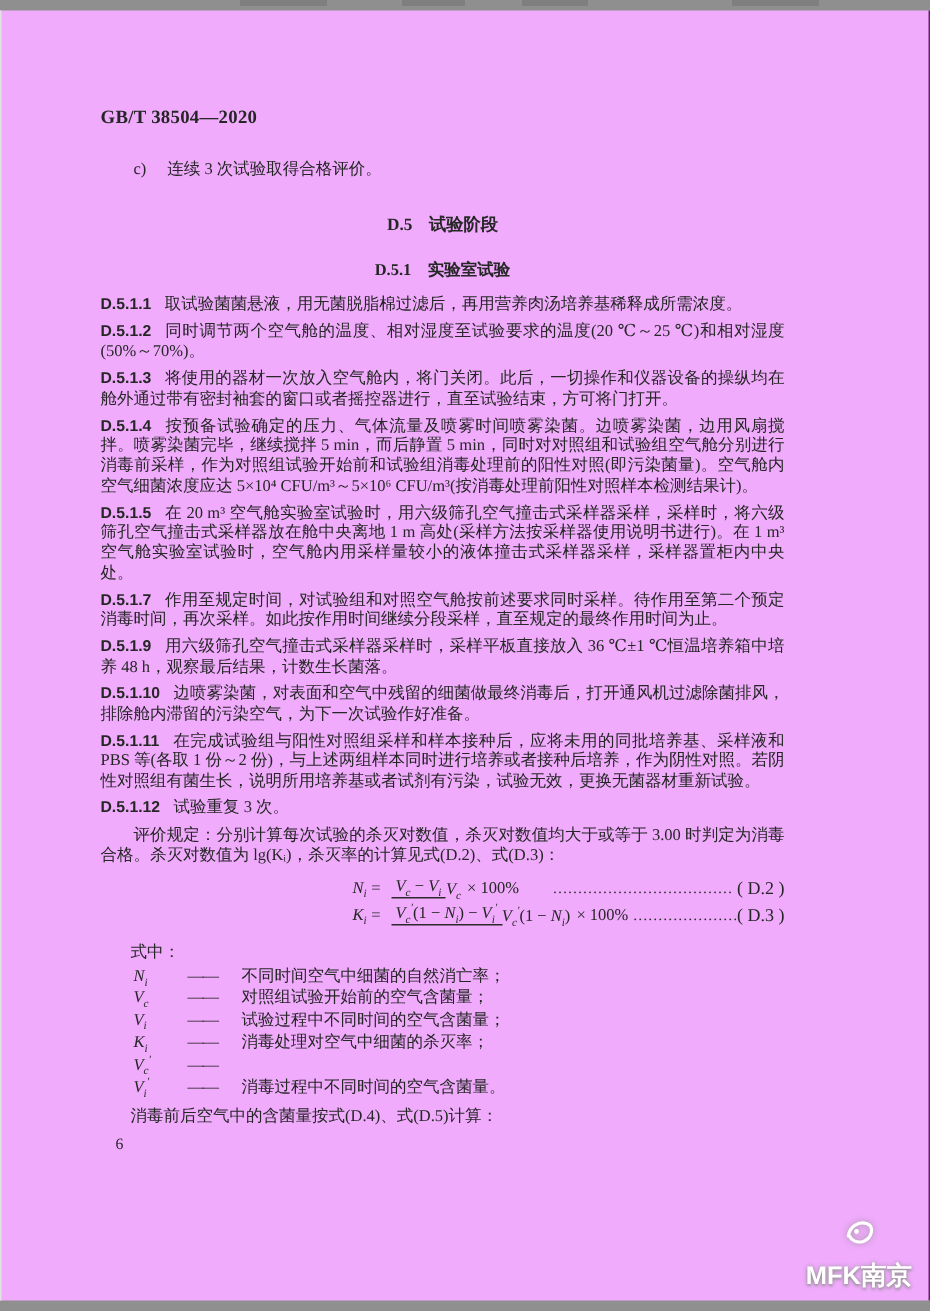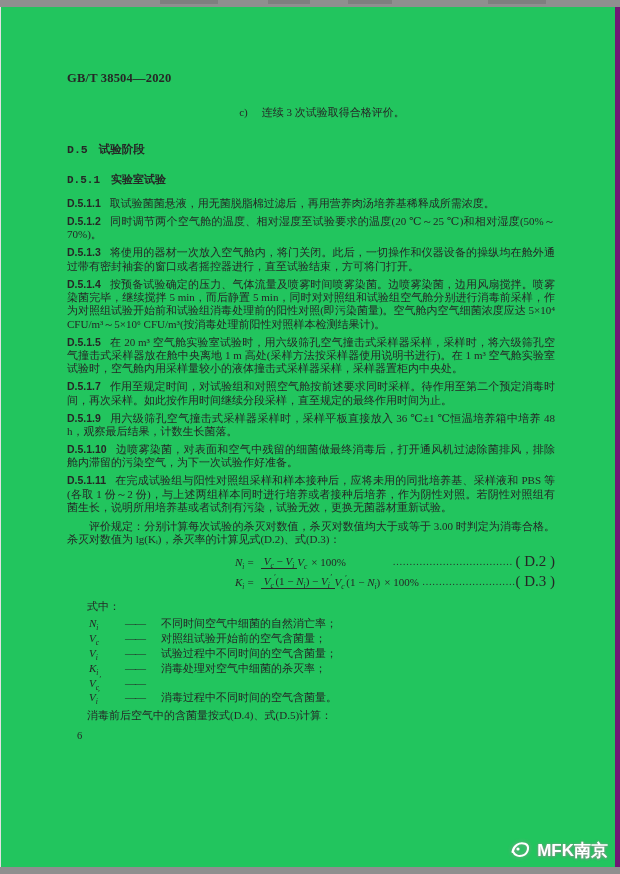--- a/index.html
+++ b/index.html
@@ -7,33 +7,34 @@
   body {
     width:620px; height:874px;
     background:#8f8f8f;
     font-family:"Liberation Serif","DejaVu Serif",serif;
     color:#262626;
   }
   .canvas { position:relative; width:620px; height:874px; overflow:hidden; }
   .smudge { position:absolute; top:0; height:4px; background:#6f6f6f; opacity:.5; }
   .page {
     position:absolute; left:0; right:0; top:7px; bottom:7px;
-    background:#22c55e;
-    border-left:1px solid #e2e2e2; border-right:5px solid #701a75;
-    padding:0 60px 0 66px;
+    background:#f0abfc;
+    border-left:1px solid #e2e2e2; border-right:1px solid #701a75;
+    padding:0 96px 0 66px;
   }
   .header {
     margin-top:64px;
     font-weight:bold; font-size:12.5px; letter-spacing:.2px;
   }
-  .item-c { margin:19px 0 0; padding-left:22px; font-size:11px;text-align:center; }
+  .item-c { margin:19px 0 0; padding-left:22px; font-size:11px; }
   .item-c .c-label { margin-right:14px; }
   .sec {
     margin:22px 0 0; font-size:11.5px; font-weight:bold;
-    font-family:Liberation Mono, monospace;
+    font-family:Liberation Serif, serif;
+    text-align:center;
   }
   .sec.sub { margin-top:15px; font-size:11px; }
   .sec .sec-id { margin-right:11px; }
   .clauses { margin-top:10px; }
   .clause {
     margin:4.5px 0 0; font-size:11px; line-height:13.4px;
     text-align:justify;
   }
   .clause .cid {
     font-family:"Liberation Sans","DejaVu Sans",sans-serif;
@@ -45,35 +46,36 @@
   .formula-row .pre { width:168px; flex:none; }
   .fbody { display:inline-flex; align-items:center; white-space:pre; }
   .tok.it { font-style:italic; }
   sub { font-size:7.5px; line-height:0; }
   sup { font-size:7.5px; line-height:0; }
   .frac { display:inline-flex; flex-direction:row; align-items:center; margin:0 4px; line-height:12px; }
   .frac .num { border-bottom:1px solid #2a2a2a; padding:0 3px 1px; }
   .frac .den { padding-top:1px; }
   .feq { margin:0 3px; }
   .leader { flex:1; overflow:hidden; white-space:nowrap; text-align:right; color:#2a2a2a; padding:0 3px; font-size:10px; letter-spacing:0; }
-  .flabel { flex:none; font-size:15px; }
+  .flabel { flex:none; font-size:12px; }
   .where { margin:9px 0 0; padding-left:20px; font-size:11px; }
   .vars { margin-top:3px; }
   .var-row { display:flex; margin-top:2.8px; font-size:11px; line-height:12px; align-items:baseline; }
   .var-sym { flex:none; width:58px; padding-left:22px; white-space:nowrap; }
   .var-dash { flex:none; width:36px; letter-spacing:-1px; }
   .var-def { flex:1; }
   .closing { margin:5px 0 0; padding-left:20px; font-size:11px; }
   .pagenum { margin-top:7px; padding-left:10px; font-size:10.5px; }
   .watermark {
     position:absolute; right:12px; bottom:12px;
     display:flex; align-items:center; gap:5px;
     font-family:"Liberation Sans","DejaVu Sans",sans-serif;
     font-weight:bold; font-size:17px; color:#ffffff;
     text-shadow:0 0 3px rgba(150,150,150,.95), 0 1px 2px rgba(140,140,140,.8);
+    flex-direction:column;
   }
   .watermark svg { filter:drop-shadow(0 0 2px rgba(150,150,150,.9)); }
 </style>
 </head>
 <body>
 
 <div class="canvas">
   <div class="smudge" style="left:160px;width:58px;"></div>
   <div class="smudge" style="left:268px;width:42px;"></div>
   <div class="smudge" style="left:348px;width:44px;"></div>
@@ -98,20 +100,21 @@
     <div class="clauses">
       <p class="clause" style="margin-top:0"><b class="cid">D.5.1.1</b><span>取试验菌菌悬液，用无菌脱脂棉过滤后，再用营养肉汤培养基稀释成所需浓度。</span></p>
       <p class="clause"><b class="cid">D.5.1.2</b><span>同时调节两个空气舱的温度、相对湿度至试验要求的温度(20 ℃～25 ℃)和相对湿度(50%～70%)。</span></p>
       <p class="clause"><b class="cid">D.5.1.3</b><span>将使用的器材一次放入空气舱内，将门关闭。此后，一切操作和仪器设备的操纵均在舱外通过带有密封袖套的窗口或者摇控器进行，直至试验结束，方可将门打开。</span></p>
       <p class="clause"><b class="cid">D.5.1.4</b><span>按预备试验确定的压力、气体流量及喷雾时间喷雾染菌。边喷雾染菌，边用风扇搅拌。喷雾染菌完毕，继续搅拌 5 min，而后静置 5 min，同时对对照组和试验组空气舱分别进行消毒前采样，作为对照组试验开始前和试验组消毒处理前的阳性对照(即污染菌量)。空气舱内空气细菌浓度应达 5×10⁴ CFU/m³～5×10⁶ CFU/m³(按消毒处理前阳性对照样本检测结果计)。</span></p>
       <p class="clause"><b class="cid">D.5.1.5</b><span>在 20 m³ 空气舱实验室试验时，用六级筛孔空气撞击式采样器采样，采样时，将六级筛孔空气撞击式采样器放在舱中央离地 1 m 高处(采样方法按采样器使用说明书进行)。在 1 m³ 空气舱实验室试验时，空气舱内用采样量较小的液体撞击式采样器采样，采样器置柜内中央处。</span></p>
       <p class="clause"><b class="cid">D.5.1.7</b><span>作用至规定时间，对试验组和对照空气舱按前述要求同时采样。待作用至第二个预定消毒时间，再次采样。如此按作用时间继续分段采样，直至规定的最终作用时间为止。</span></p>
       <p class="clause"><b class="cid">D.5.1.9</b><span>用六级筛孔空气撞击式采样器采样时，采样平板直接放入 36 ℃±1 ℃恒温培养箱中培养 48 h，观察最后结果，计数生长菌落。</span></p>
       <p class="clause"><b class="cid">D.5.1.10</b><span>边喷雾染菌，对表面和空气中残留的细菌做最终消毒后，打开通风机过滤除菌排风，排除舱内滞留的污染空气，为下一次试验作好准备。</span></p>
       <p class="clause"><b class="cid">D.5.1.11</b><span>在完成试验组与阳性对照组采样和样本接种后，应将未用的同批培养基、采样液和 PBS 等(各取 1 份～2 份)，与上述两组样本同时进行培养或者接种后培养，作为阴性对照。若阴性对照组有菌生长，说明所用培养基或者试剂有污染，试验无效，更换无菌器材重新试验。</span></p>
+      <p class="clause"><b class="cid">D.5.1.12</b><span>试验重复 3 次。</span></p>
     </div>
 
     <p class="eval">评价规定：分别计算每次试验的杀灭对数值，杀灭对数值均大于或等于 3.00 时判定为消毒合格。杀灭对数值为 lg(Kᵢ)，杀灭率的计算见式(D.2)、式(D.3)：</p>
 
     <div class="formula-row">
       <span class="pre"></span>
       <span class="fbody">
         <span><span class="tok it">N<sub>i</sub></span></span><span class="feq">=</span><span class="frac"><span class="num"><span class="tok it">V<sub>c</sub></span><span class="tok"> − </span><span class="tok it">V<sub>i</sub></span></span><span class="den"><span class="tok it">V<sub>c</sub></span></span></span><span><span class="tok">× 100%</span></span>
       </span>
       <span class="leader">………………………………</span>

